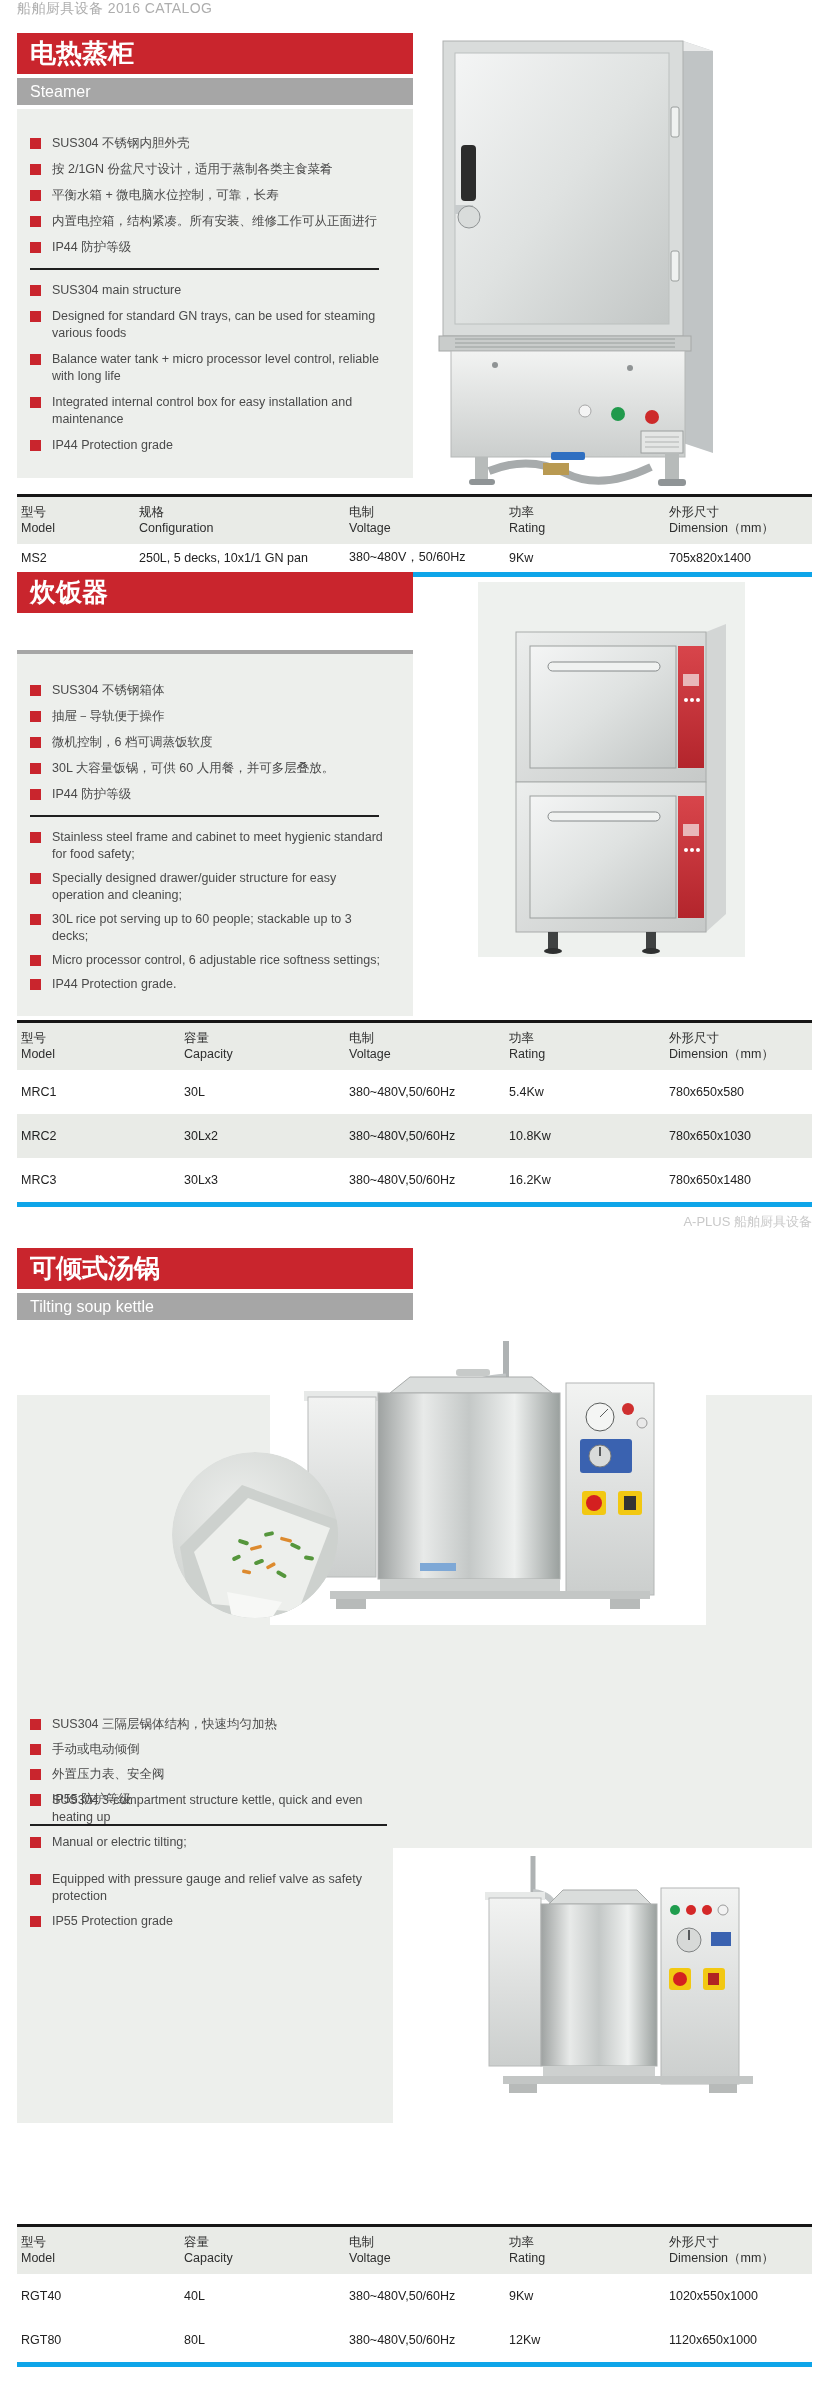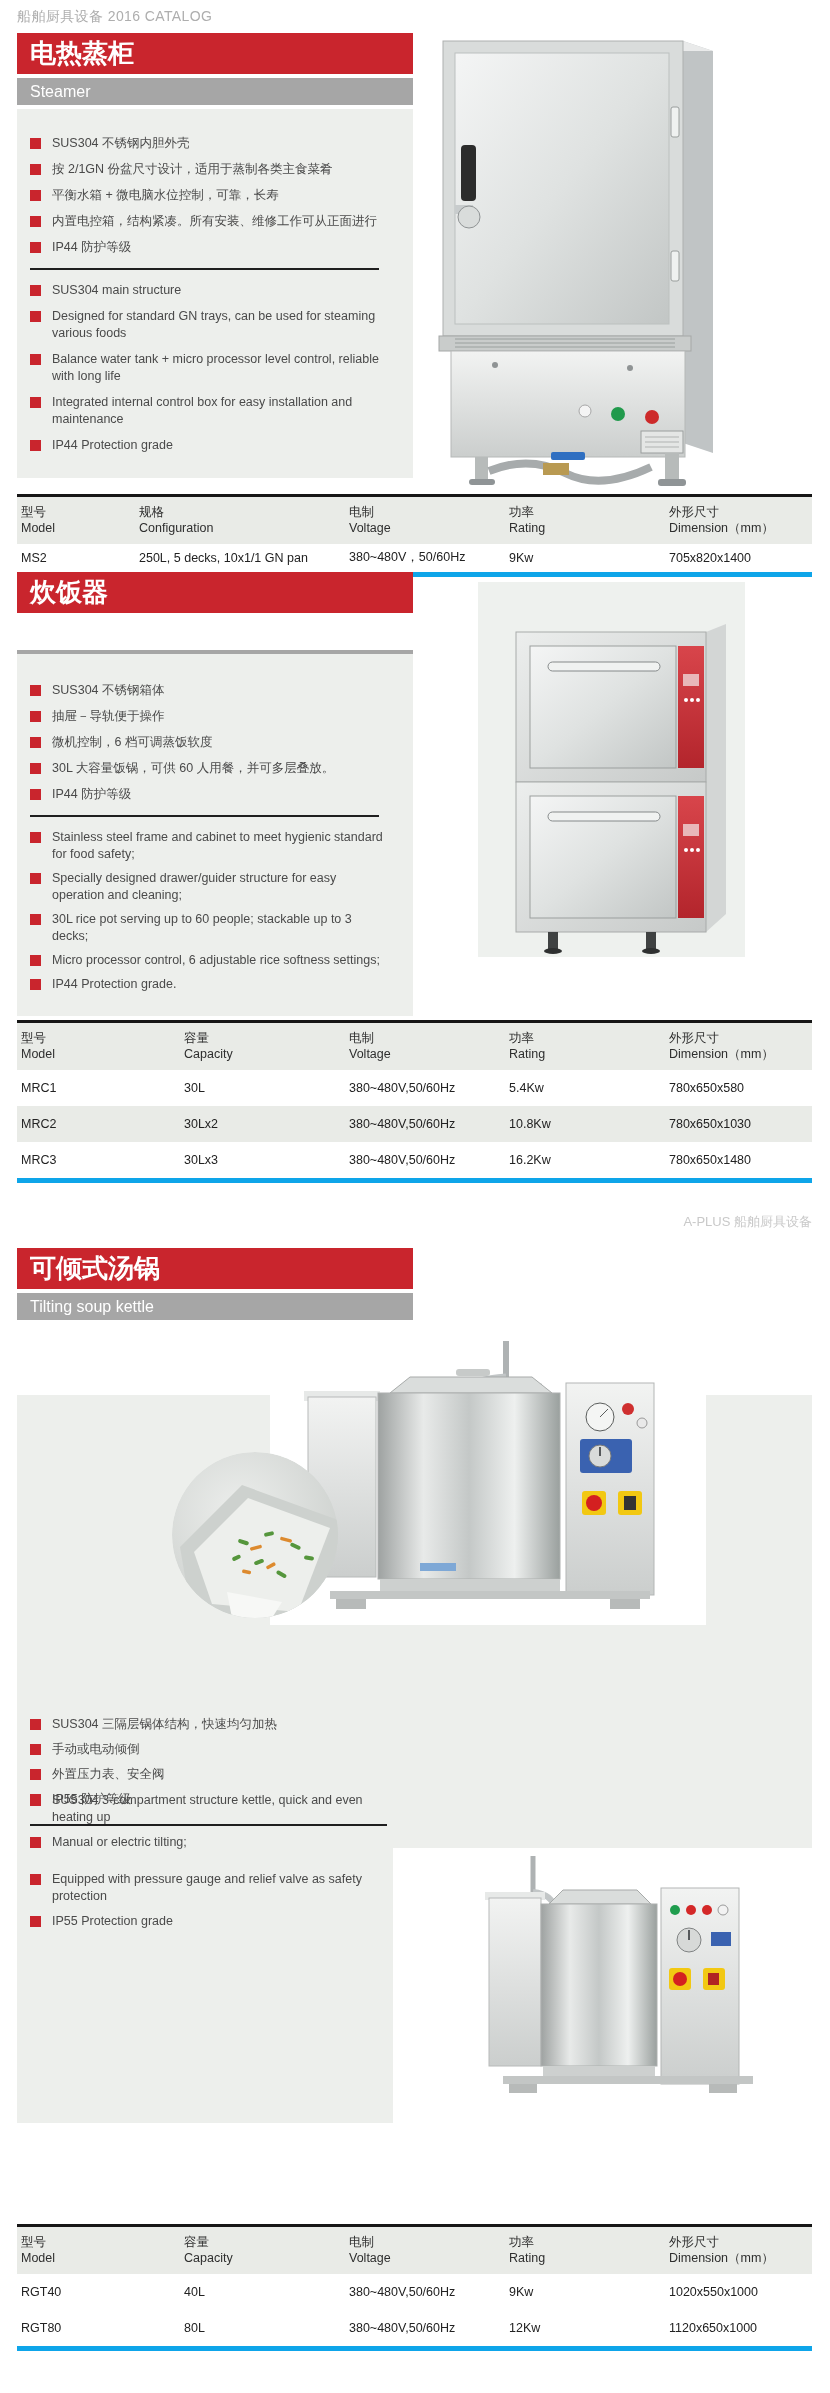--- a/index.html
+++ b/index.html
@@ -1,35 +1,35 @@
 <!DOCTYPE html>
 <html><head>
 <meta charset="utf-8">
 <style>
   :root{ --red:#c9252d; --banner-gray:#a6a6a6; --panel:#edefec; --stripe:#e9ebe7; }
   html,body{ margin:0; padding:0; background:#fff; }
   #page{ position:relative; width:830px; height:2393px; background:#fff;
          font-family:"Liberation Sans","DejaVu Sans",sans-serif; overflow:hidden; }
   .abs{ position:absolute; }
-  .catalog-header{ left:17px; top:8px; font-size:14px; color:#aeaeae; letter-spacing:.4px; }
+  .catalog-header{ left:17px; top:0; font-size:14px; color:#aeaeae; letter-spacing:.4px; }
   .banner-red{ left:17px; width:396px; height:41px; background:var(--red); color:#fff;
                font-size:26px; font-weight:bold; line-height:41px; padding-left:13px; box-sizing:border-box; }
   .banner-gray{ left:17px; width:396px; height:27px; background:var(--banner-gray); color:#fff;
                 font-size:16px; line-height:27px; padding-left:13px; box-sizing:border-box; }
   .panel{ background:var(--panel); box-sizing:border-box; }
   ul.bullets{ list-style:none; margin:0; padding:0; }
   .bullets li{ display:flex; gap:11px; margin-bottom:9px; font-size:12.5px; line-height:17px; color:#4a4a4a; }
   .b-sq{ width:11px; height:11px; background:var(--red); flex:none; margin-top:3px; }
   .divider{ border-top:2px solid #1f1f1f; height:0; }
   .pad-div{ margin:12px 10px 12px 0; }
   .spec-table{ border-collapse:collapse; width:795px; border-top:3px solid #161616;
                border-bottom:5px solid #0ea5e9; table-layout:fixed; }
   .spec-table th{ background:var(--stripe); text-align:left; font-weight:normal;
                   padding:7px 4px 7px 4px; font-size:12.5px; color:#2e2e2e; line-height:1.3; vertical-align:middle; }
-  .spec-table td{ font-size:12.5px; color:#222; padding:0 4px 0 4px; height:36px; background:#fff; }
+  .spec-table td{ font-size:12.5px; color:#222; padding:0 4px 0 4px; height:44px; background:#fff; }
   .t1 td{ height:28px; }
   .spec-table tr.alt td{ background:var(--stripe); }
   .watermark{ right:18px; top:1213px; font-size:13px; color:#c9c9c9; }
   .photo-box{ background:#fff; }
   .soup-circle{ width:166px; height:166px; border-radius:50%; overflow:hidden; }
   svg{ display:block; }
 </style>
 </head>
 <body>
 

